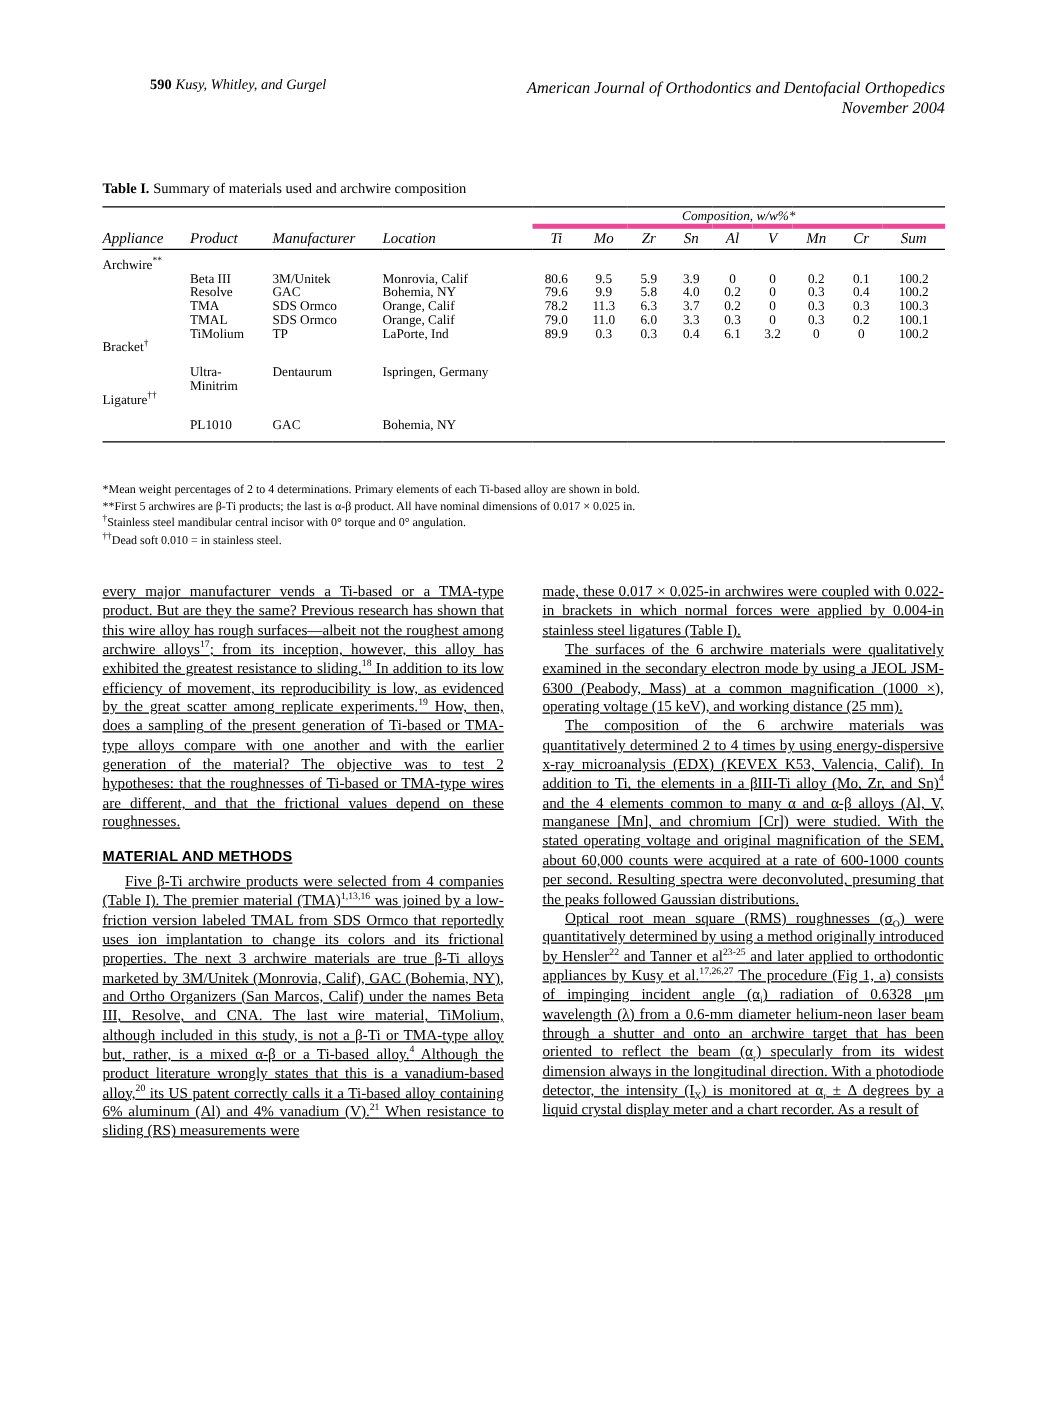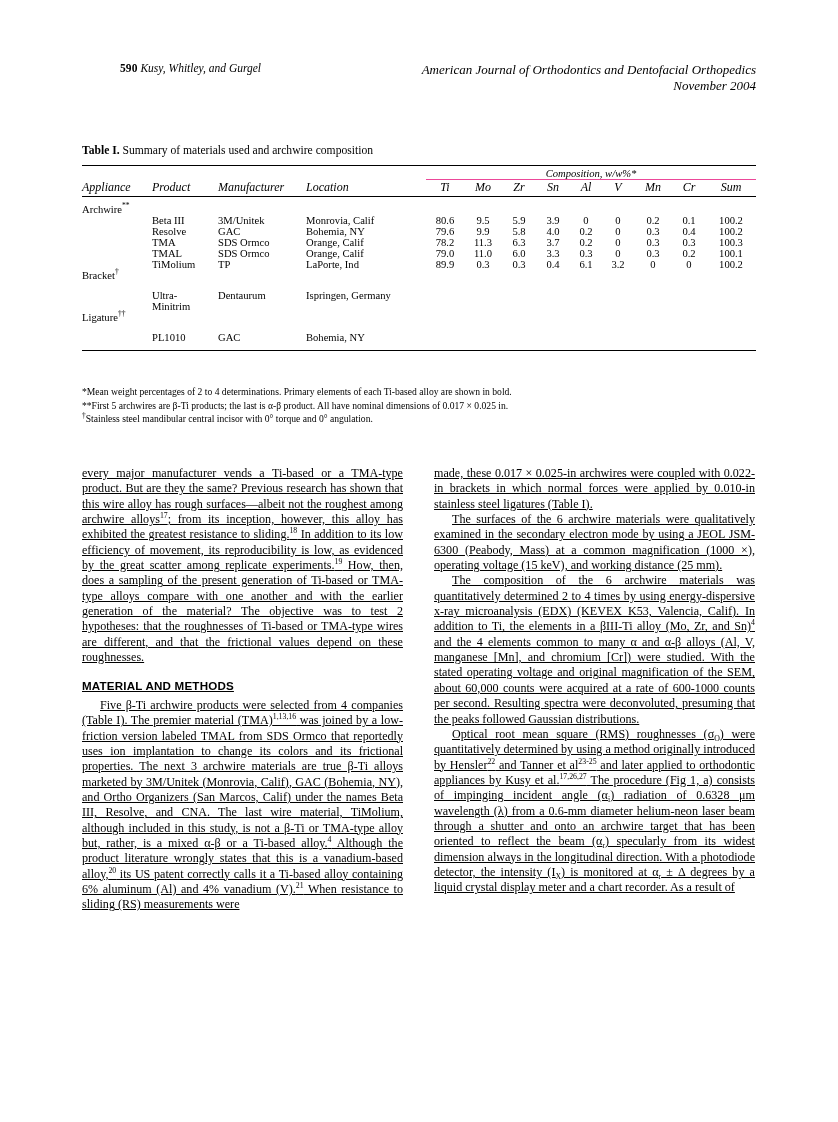--- a/index.html
+++ b/index.html
@@ -25,21 +25,21 @@
   .tbl-caption .tlabel { font-weight:bold; }
 
   table.mt { border-collapse:collapse; width:674px; font-size:10.6px; table-layout:fixed; }
   table.mt td, table.mt th { padding:0; font-weight:normal; vertical-align:bottom; }
 
   .rule-top td { border-top:1.5px solid #000; font-size:0; line-height:0; height:2px; }
   .rule-head td { border-bottom:1.1px solid #000; font-size:0; line-height:0; height:1px; }
   .rule-bot td { border-top:1.1px solid #000; font-size:0; line-height:0; height:2px; }
 
   .span-cell { text-align:center; font-style:italic; font-size:10.6px; padding-bottom:1px; }
-  .span-rule { border-bottom:1px solid #ec4899; }
+  .span-rule { border-bottom:4px solid #ec4899; }
   .spacer-row td { height:7px; font-size:0; line-height:0; }
   .gap-row td { height:9px; font-size:0; line-height:0; }
 
   .colhead td { font-style:italic; font-size:12px; padding-bottom:5px; padding-top:4px; }
   .num { text-align:center; }
   .b { font-weight:bold; }
 
   .grp td { padding-top:4px; padding-bottom:1px; font-size:10.6px; }
   .drow td { padding-top:1.2px; padding-bottom:1.2px; font-size:10.6px; }
   .sup { font-size:7.6px; vertical-align:super; line-height:0; }
@@ -261,30 +261,33 @@
   <div class="fn" style="top:385px;">
     <div>
       <span>*</span><span>Mean weight percentages of 2 to 4 determinations. Primary elements of each Ti-based alloy are shown in bold.</span>
     </div>
     <div>
       <span>**</span><span>First 5 archwires are β-Ti products; the last is α-β product. All have nominal dimensions of 0.017 × 0.025 in.</span>
     </div>
     <div>
       <span class="s">†</span><span>Stainless steel mandibular central incisor with 0° torque and 0° angulation.</span>
     </div>
+    <div>
+      <span class="s">††</span><span>Dead soft 0.010 = in stainless steel.</span>
+    </div>
   </div>
 
   <div class="col left">
     <p class="noind"><span>every major manufacturer vends a Ti-based or a TMA-type product. But are they the same? Previous research has shown that this wire alloy has rough surfaces—albeit not the roughest among archwire alloys</span><sup>17</sup><span>; from its inception, however, this alloy has exhibited the greatest resistance to sliding.</span><sup>18</sup><span> In addition to its low efficiency of movement, its reproducibility is low, as evidenced by the great scatter among replicate experiments.</span><sup>19</sup><span> How, then, does a sampling of the present generation of Ti-based or TMA-type alloys compare with one another and with the earlier generation of the material? The objective was to test 2 hypotheses: that the roughnesses of Ti-based or TMA-type wires are different, and that the frictional values depend on these roughnesses.</span></p>
 
     <h2 class="sec">MATERIAL AND METHODS</h2>
 
     <p><span>Five β-Ti archwire products were selected from 4 companies (Table I). The premier material (TMA)</span><sup>1,13,16</sup><span> was joined by a low-friction version labeled TMAL from SDS Ormco that reportedly uses ion implantation to change its colors and its frictional properties. The next 3 archwire materials are true β-Ti alloys marketed by 3M/Unitek (Monrovia, Calif), GAC (Bohemia, NY), and Ortho Organizers (San Marcos, Calif) under the names Beta III, Resolve, and CNA. The last wire material, TiMolium, although included in this study, is not a β-Ti or TMA-type alloy but, rather, is a mixed α-β or a Ti-based alloy.</span><sup>4</sup><span> Although the product literature wrongly states that this is a vanadium-based alloy,</span><sup>20</sup><span> its US patent correctly calls it a Ti-based alloy containing 6% aluminum (Al) and 4% vanadium (V).</span><sup>21</sup><span> When resistance to sliding (RS) measurements were</span></p>
   </div>
 
   <div class="col right">
-    <p class="noind">made, these 0.017 × 0.025-in archwires were coupled with 0.022-in brackets in which normal forces were applied by 0.010-in stainless steel ligatures (Table I).</p>
+    <p class="noind">made, these 0.017 × 0.025-in archwires were coupled with 0.022-in brackets in which normal forces were applied by 0.004-in stainless steel ligatures (Table I).</p>
     <p>The surfaces of the 6 archwire materials were qualitatively examined in the secondary electron mode by using a JEOL JSM-6300 (Peabody, Mass) at a common magnification (1000 ×), operating voltage (15 keV), and working distance (25 mm).</p>
     <p><span>The composition of the 6 archwire materials was quantitatively determined 2 to 4 times by using energy-dispersive x-ray microanalysis (EDX) (KEVEX K53, Valencia, Calif). In addition to Ti, the elements in a βIII-Ti alloy (Mo, Zr, and Sn)</span><sup>4</sup><span> and the 4 elements common to many α and α-β alloys (Al, V, manganese [Mn], and chromium [Cr]) were studied. With the stated operating voltage and original magnification of the SEM, about 60,000 counts were acquired at a rate of 600-1000 counts per second. Resulting spectra were deconvoluted, presuming that the peaks followed Gaussian distributions.</span></p>
     <p><span>Optical root mean square (RMS) roughnesses (σ</span><sub>O</sub><span>) were quantitatively determined by using a method originally introduced by Hensler</span><sup>22</sup><span> and Tanner et al</span><sup>23-25</sup><span> and later applied to orthodontic appliances by Kusy et al.</span><sup>17,26,27</sup><span> The procedure (Fig 1, a) consists of impinging incident angle (α</span><sub>i</sub><span>) radiation of 0.6328 μm wavelength (λ) from a 0.6-mm diameter helium-neon laser beam through a shutter and onto an archwire target that has been oriented to reflect the beam (α</span><sub>r</sub><span>) specularly from its widest dimension always in the longitudinal direction. With a photodiode detector, the intensity (I</span><sub>X</sub><span>) is monitored at α</span><sub>r</sub><span> ± Δ degrees by a liquid crystal display meter and a chart recorder. As a result of</span></p>
   </div>
 
 </div>
 
 </body></html>

